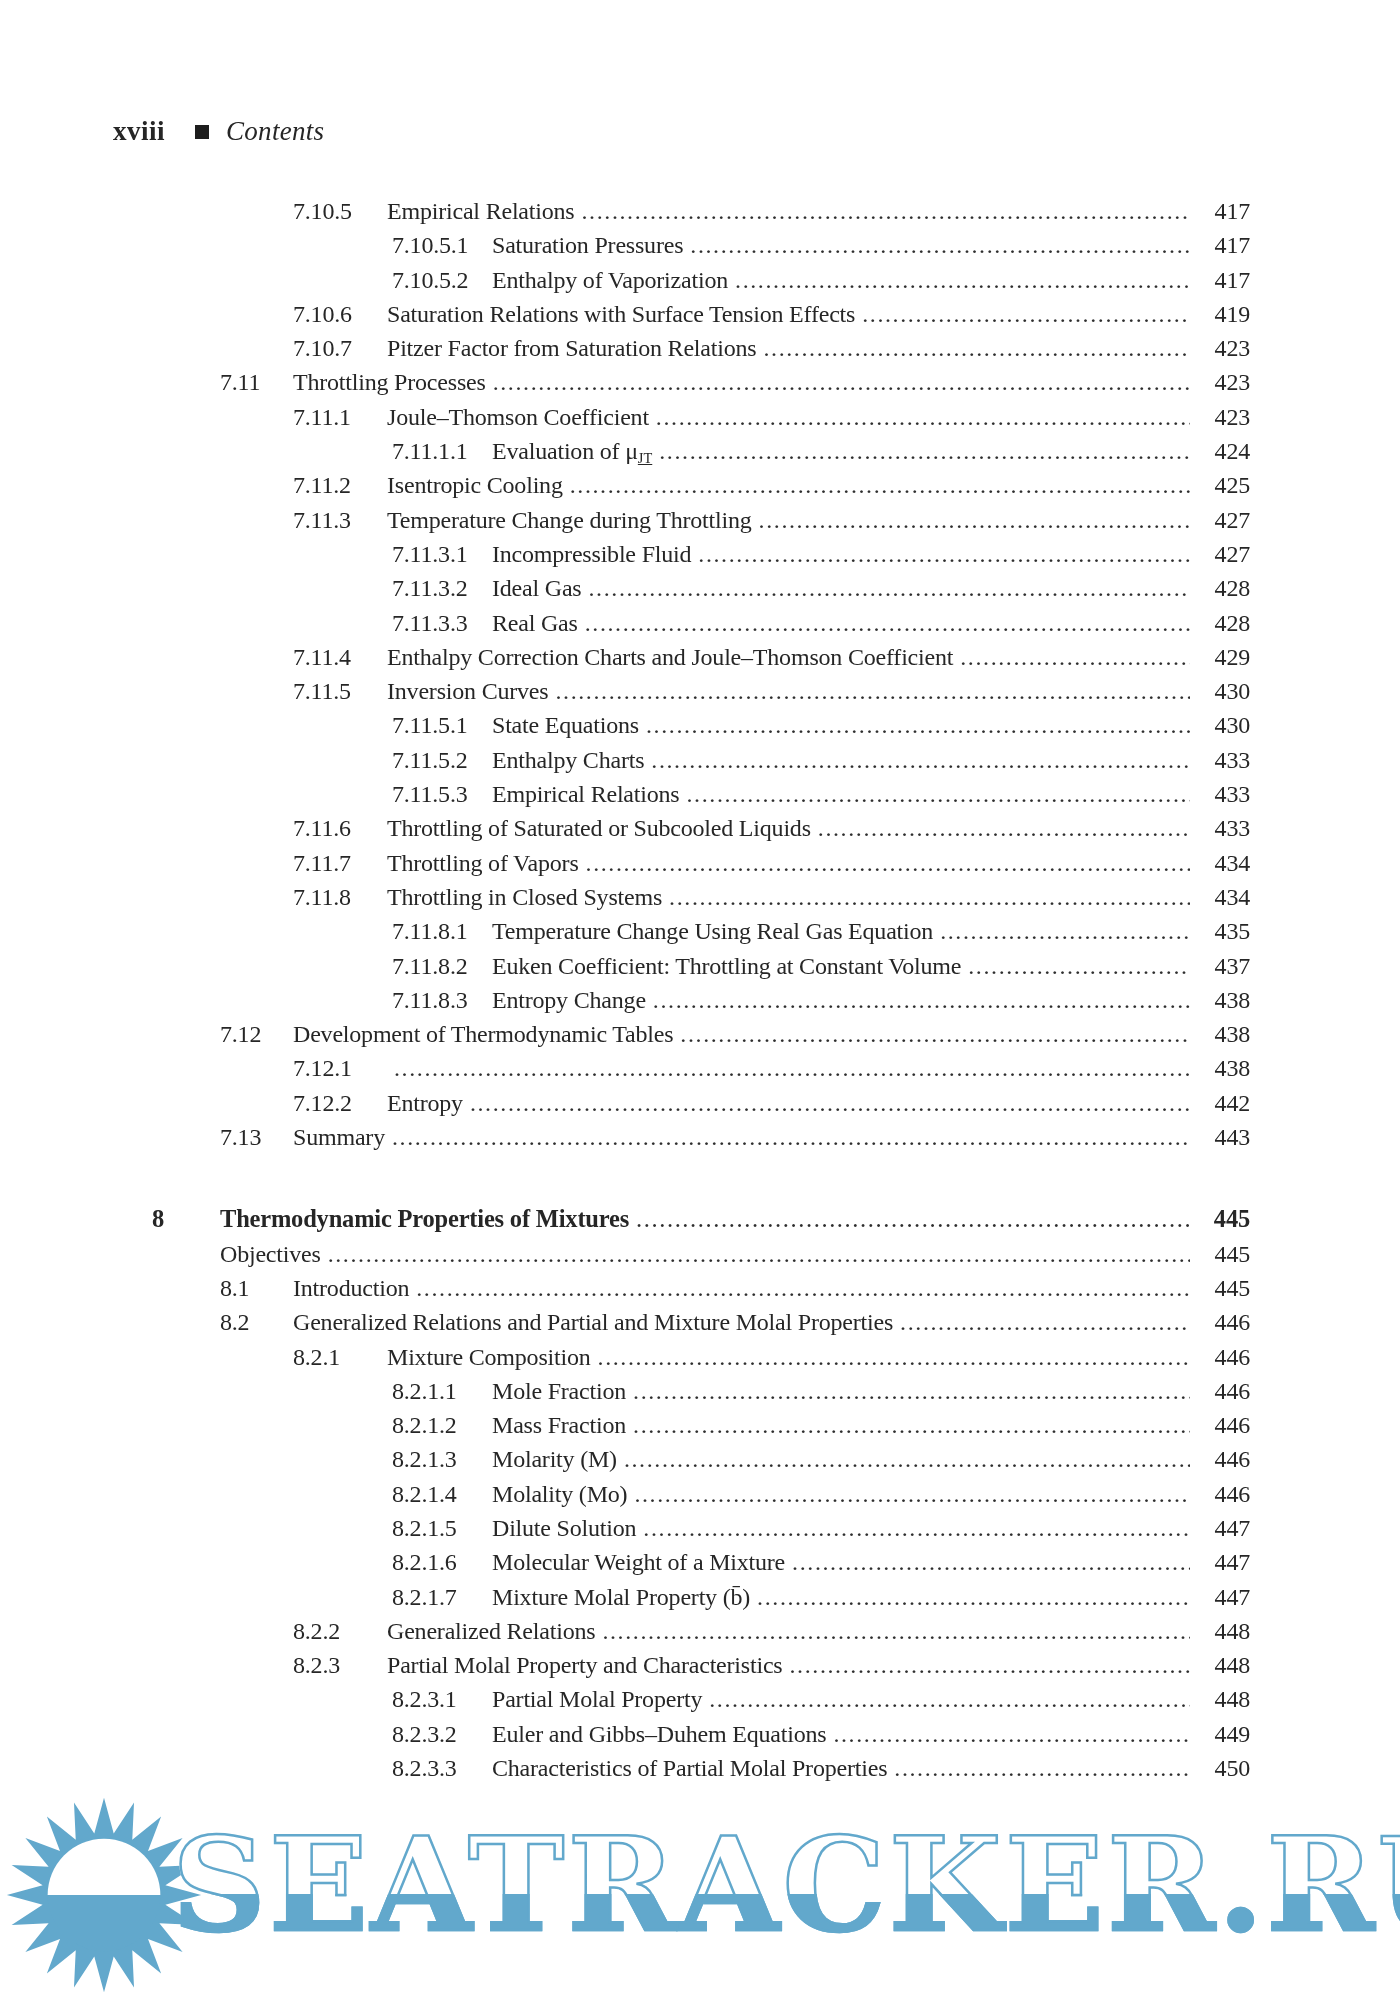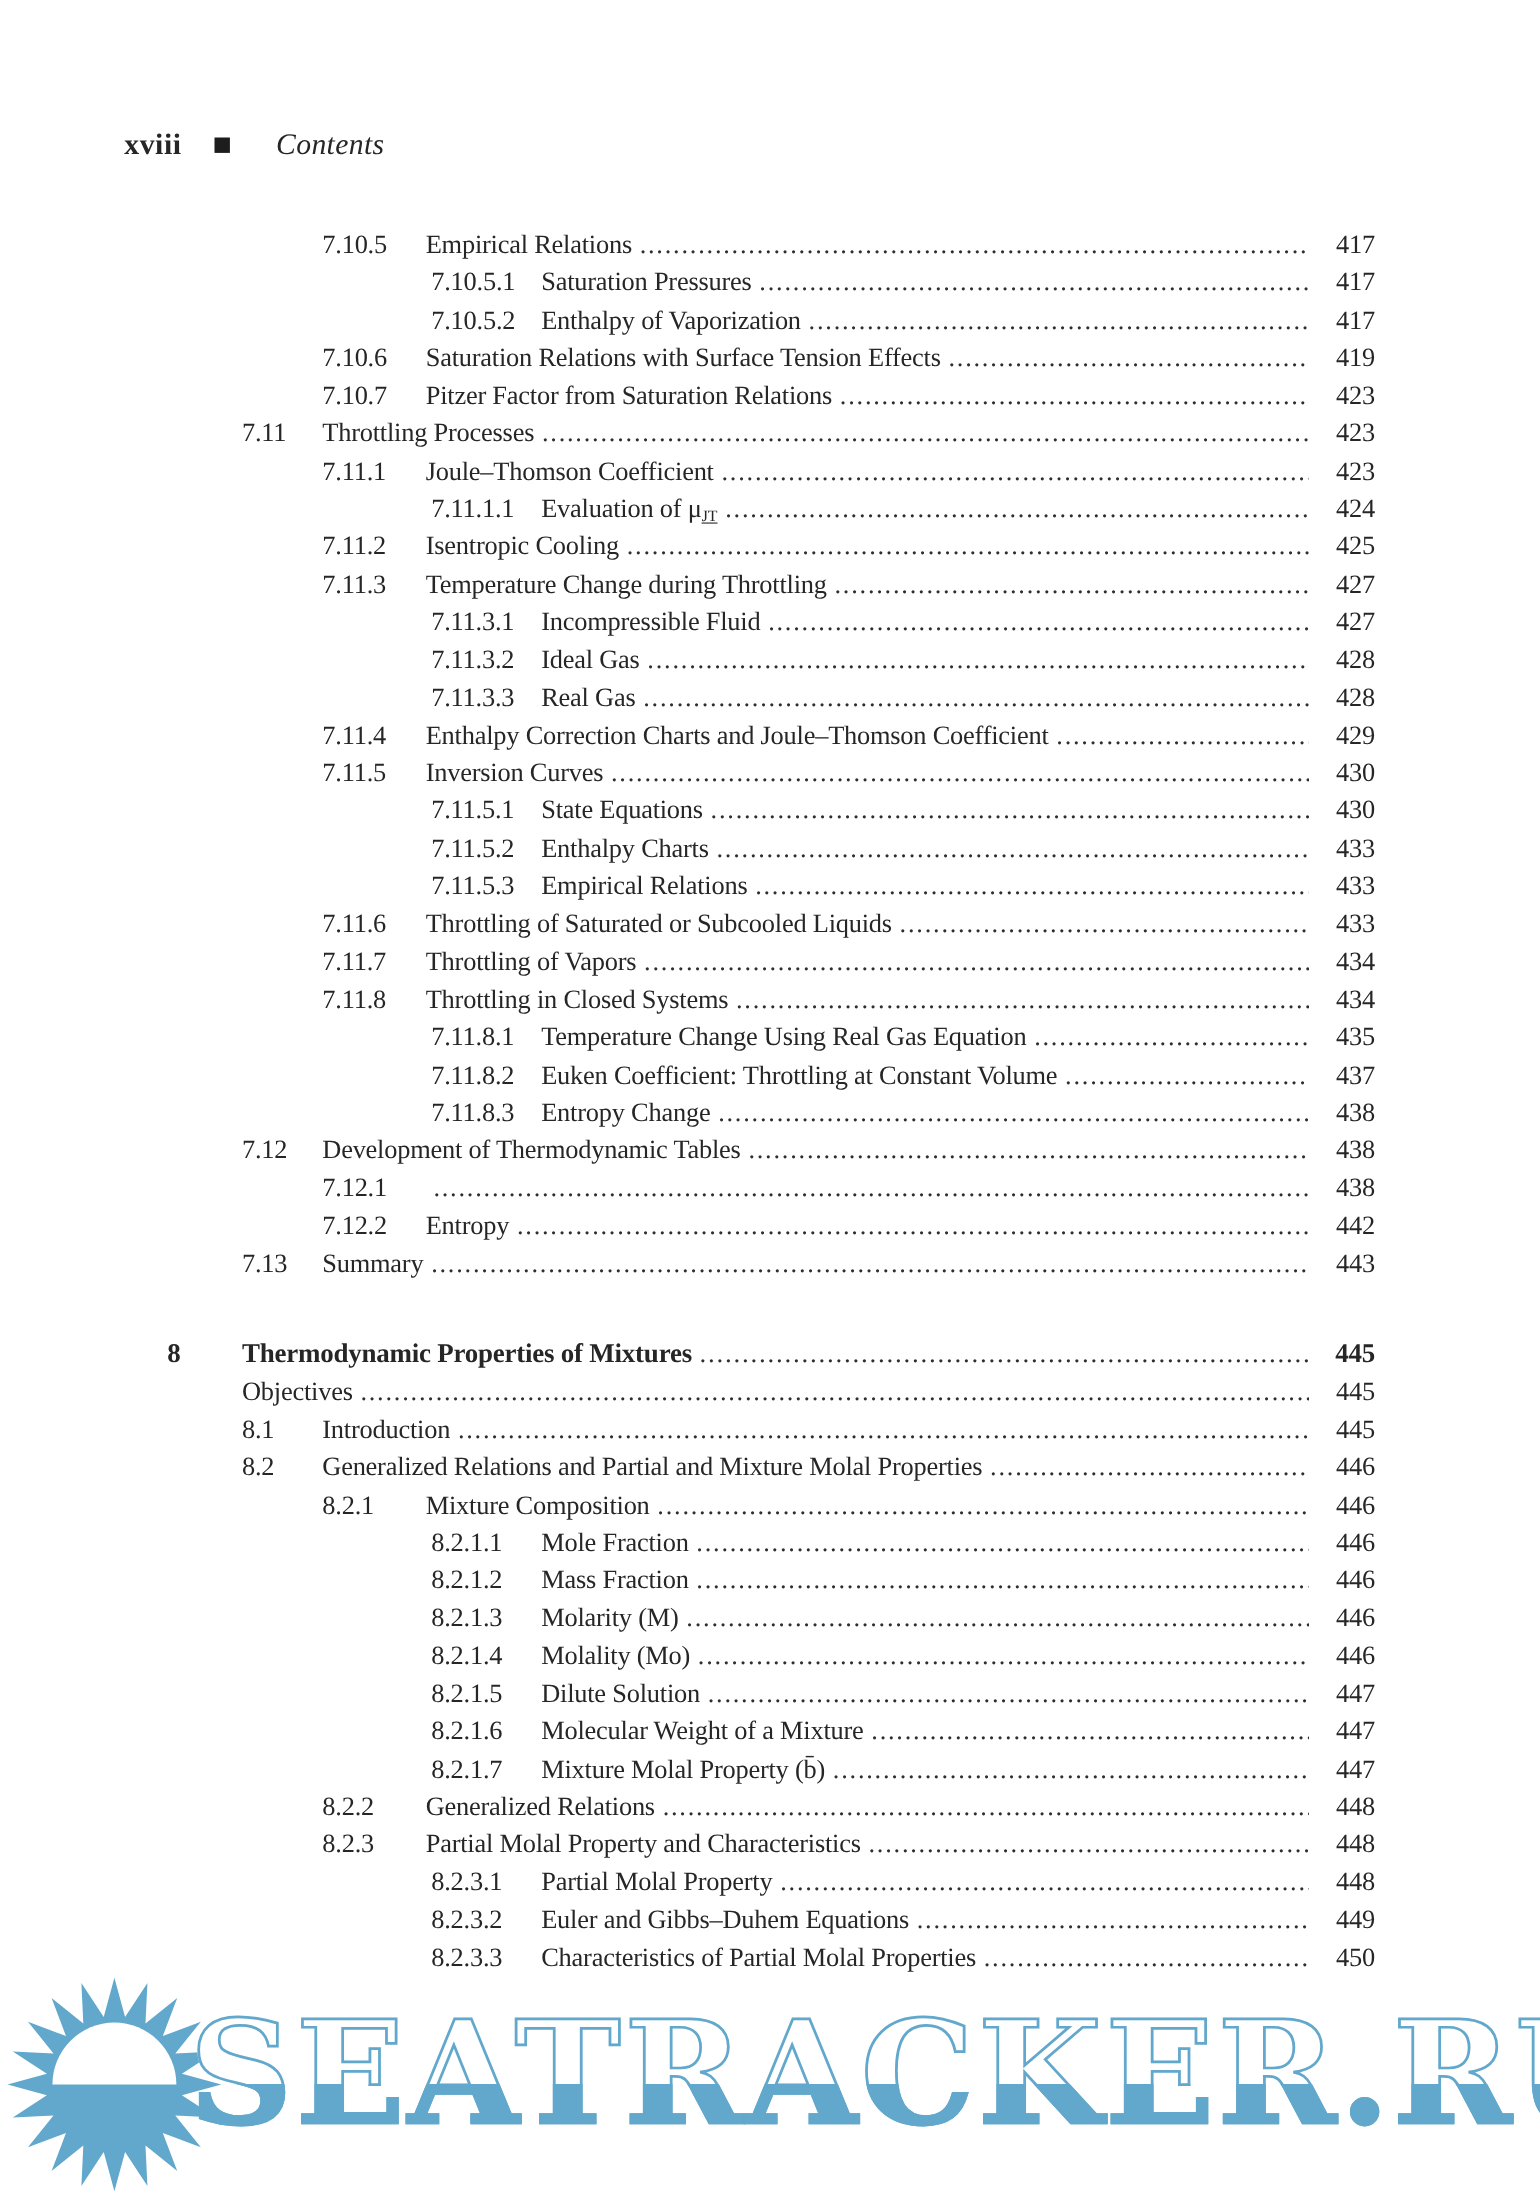--- a/index.html
+++ b/index.html
@@ -4,24 +4,24 @@
 <style>
   :root { --wm: #62a8cc; --ink: #262626; }
   * { margin:0; padding:0; box-sizing:border-box; }
   html,body { width:1400px; height:2000px; background:#ffffff; overflow:hidden; position:relative;
     font-family:"Liberation Serif","DejaVu Serif",serif; color:var(--ink); }
 
   
   .page-header { position:absolute; left:113px; top:116px; display:flex; align-items:center;justify-content:center; }
   .folio { font-size:27px; font-weight:700; letter-spacing:.5px; }
   .sq { display:inline-block; width:14px; height:14px; background:#1d1d1d; margin-left:30px; }
-  .htitle { font-size:27px; font-style:italic; margin-left:42px; letter-spacing:.3px; }
+  .htitle { font-size:27px; font-style:italic; margin-left:17px; letter-spacing:.3px; }
 
   
-  .toc { position:absolute; left:0; top:206px; width:1250px; }
+  .toc { position:absolute; left:0; top:194px; width:1250px; }
   .row { position:relative; display:flex; align-items:baseline; height:34.3px; line-height:34.3px;
          font-size:24px; letter-spacing:-0.2px; white-space:nowrap; }
   .row .num { position:absolute; top:0; }
   .row .title { flex:0 0 auto; }
   .row .leader { flex:1 1 0; overflow:hidden; white-space:nowrap; letter-spacing:1.6px;
                  margin:0 6px 0 7px; font-weight:400; color:#2e2e2e; }
   .row .pg { flex:0 0 auto; min-width:54px; text-align:right; }
   .row sub { font-size:0.6em; vertical-align:-0.28em; letter-spacing:0;text-decoration:underline; }
 
   .lv-chapter { font-weight:700; font-size:24.5px; padding-left:220px; }

